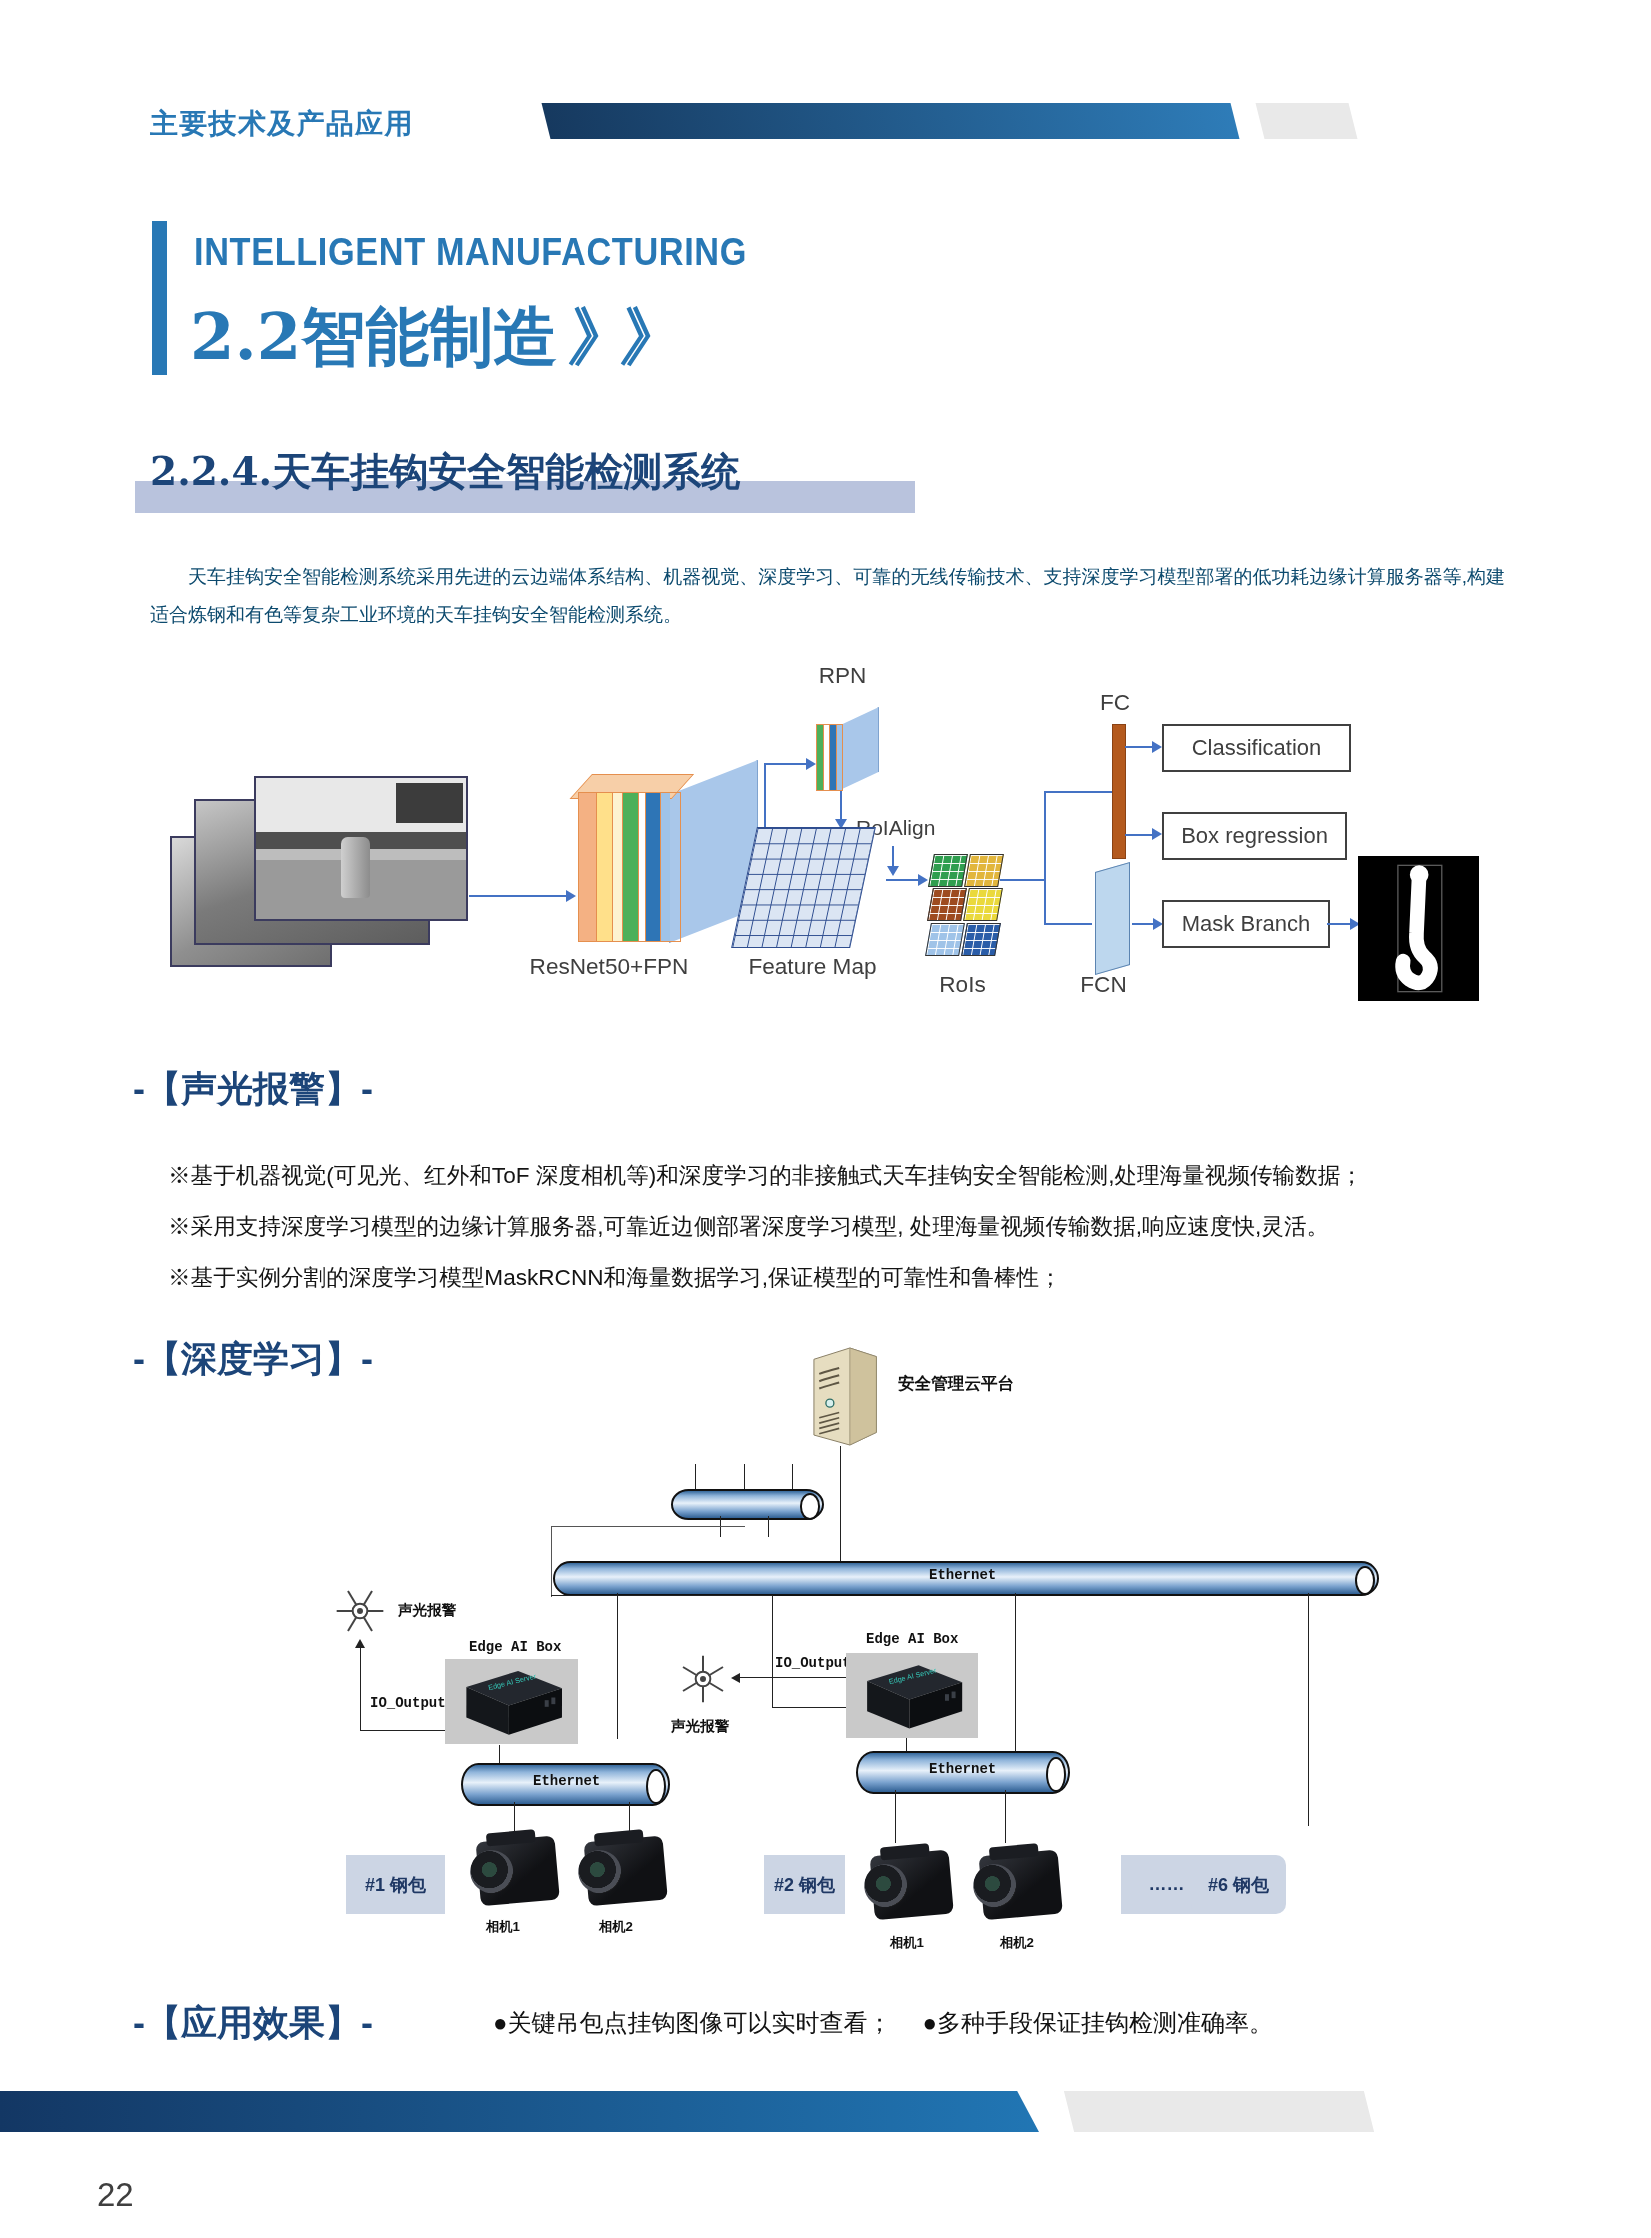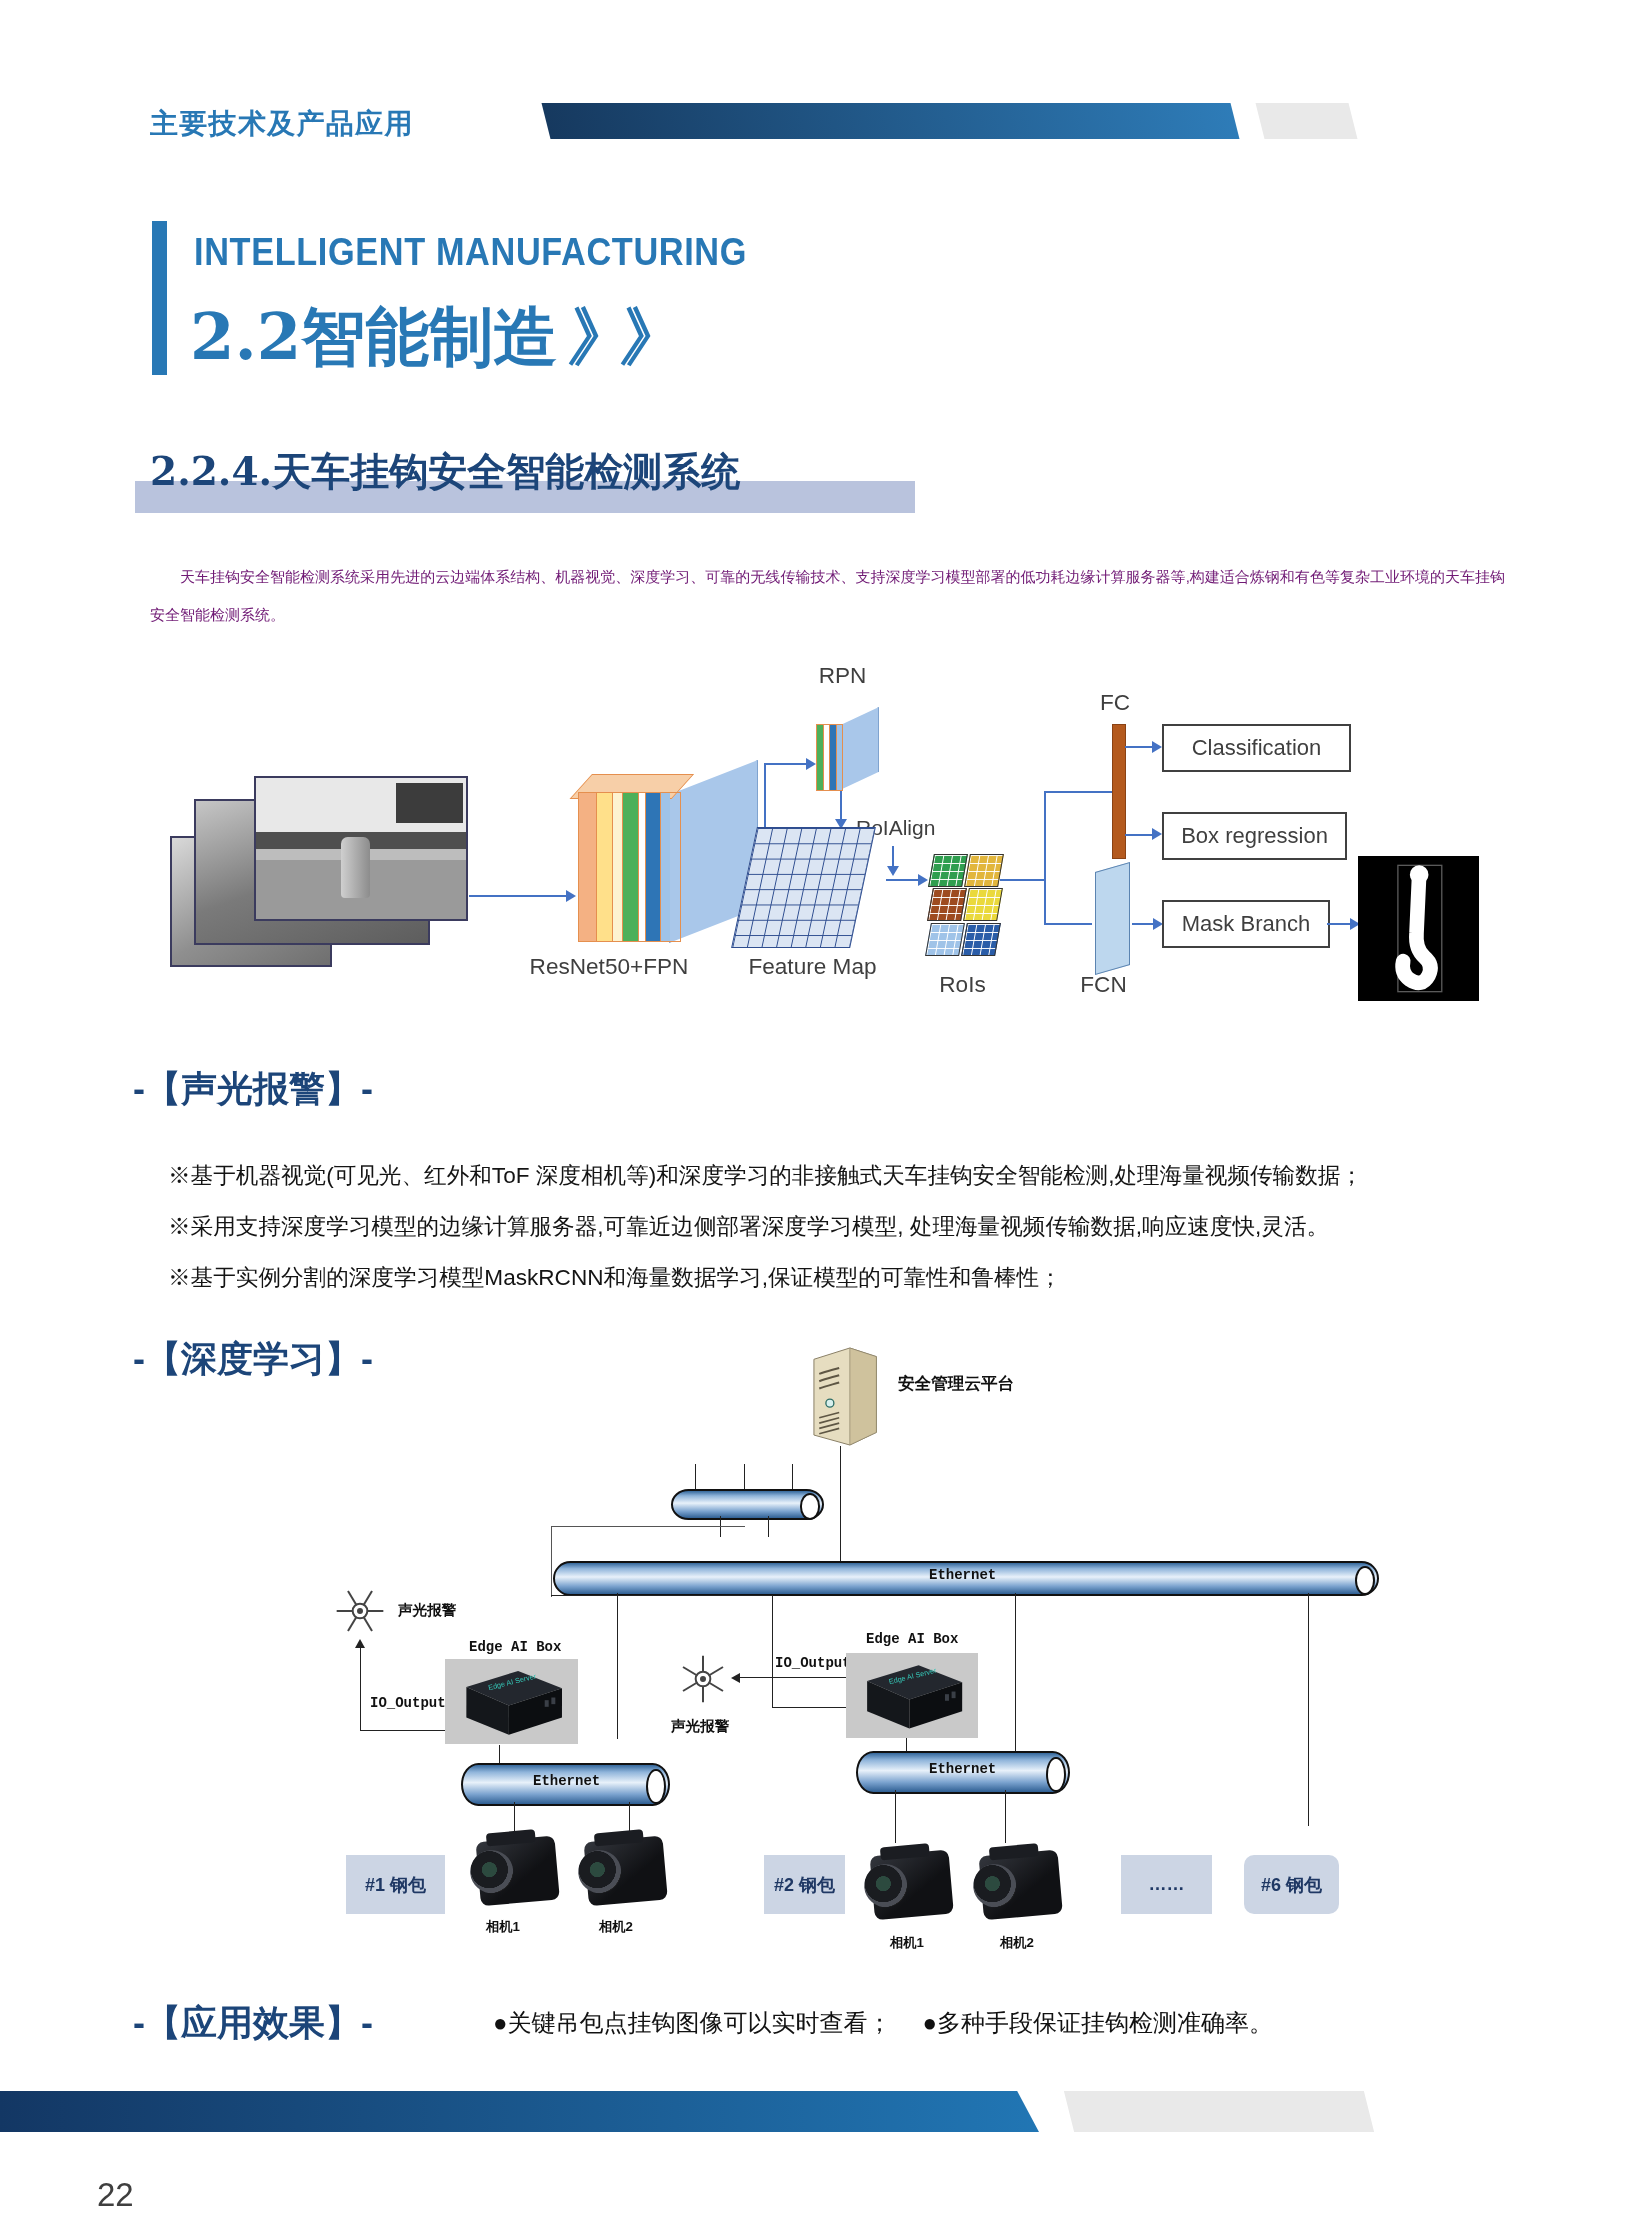--- a/index.html
+++ b/index.html
@@ -23,21 +23,21 @@
   .breadcrumb{font-size:28px;font-weight:700;color:#2878b5;letter-spacing:1.3px;}
   .titlebar{background:#2878b5;}
   .title-en{font-size:39px;font-weight:800;color:#2878b5;letter-spacing:0.7px;
             transform:scaleX(0.88);transform-origin:left center;white-space:nowrap;}
   .title-zh{font-family:"DejaVu Serif",serif;font-size:64px;font-weight:700;color:#2878b5;white-space:nowrap;}
   .title-zh .chev{display:inline-block;transform:skewX(-6deg);letter-spacing:-12px;margin-left:12px;}
 
   .sec-band{background:#b9c3dd;}
   .sec-head{font-size:39px;font-weight:700;color:#1c4579;white-space:nowrap;}
   .sec-head .num{font-family:"DejaVu Serif",serif;}
-  .para{font-size:15px;line-height:38px;color:#701a75;text-indent:2em;text-align:justify;}
+  .para{font-size:19px;line-height:38px;color:#0c4a6e;text-indent:2em;text-align:justify;}
 
   .blk-head{font-size:36px;font-weight:700;color:#1c4579;white-space:nowrap;}
   .feat-item{font-size:22.6px;color:#141414;margin-bottom:20px;white-space:nowrap;}
 
   
   .photo{position:absolute;border:2px solid #3b3b5e;}
   .fig-label{position:absolute;font-size:22.6px;color:#3f3f3f;text-align:center;white-space:nowrap;}
   .outbox{position:absolute;border:2px solid #404040;background:#fff;display:flex;align-items:center;justify-content:center;
           font-size:22px;color:#3f3f3f;white-space:nowrap;}
   .grid{position:absolute;background:
@@ -326,21 +326,21 @@
   <div class="cam" style="left:969px;top:1842px;width:100px;height:81px;">
     <div class="body"></div>
       <div class="top"></div>
       <div class="lens"></div>
   </div>
   <div class="arch-zh" style="left:890px;top:1934px;font-size:13.3px;">相机1</div>
   <div class="arch-zh" style="left:1000px;top:1934px;font-size:13.3px;">相机2</div>
   <div class="ladle" style="left:764px;top:1855px;width:81px;height:59px;">#2 钢包</div>
 
   <div class="ladle" style="left:1121px;top:1855px;width:91px;height:59px;">……</div>
-  <div class="ladle" style="left:1244px;top:1855px;width:95px;height:59px;border-radius:10px;">#6 钢包</div>
+  <div class="ladle" style="left:1191px;top:1855px;width:95px;height:59px;border-radius:10px;">#6 钢包</div>
 
   <div class="abs blk-head" style="left:133px;top:1999px;">-【应用效果】-</div>
   <div class="abs" style="left:493px;top:2007px;display:flex;gap:31px;font-size:24px;color:#111;white-space:nowrap;">
     <span>●关键吊包点挂钩图像可以实时查看；</span>
     <span>●多种手段保证挂钩检测准确率。</span>
   </div>
 
   <div class="footer-blue" style="left:0;top:2091px;width:1039px;height:41px;"></div>
   <div class="banner banner-gray" style="left:1069px;top:2091px;width:300px;height:41px;"></div>
   <div class="abs pagenum" style="left:53px;top:2176px;">22</div>

